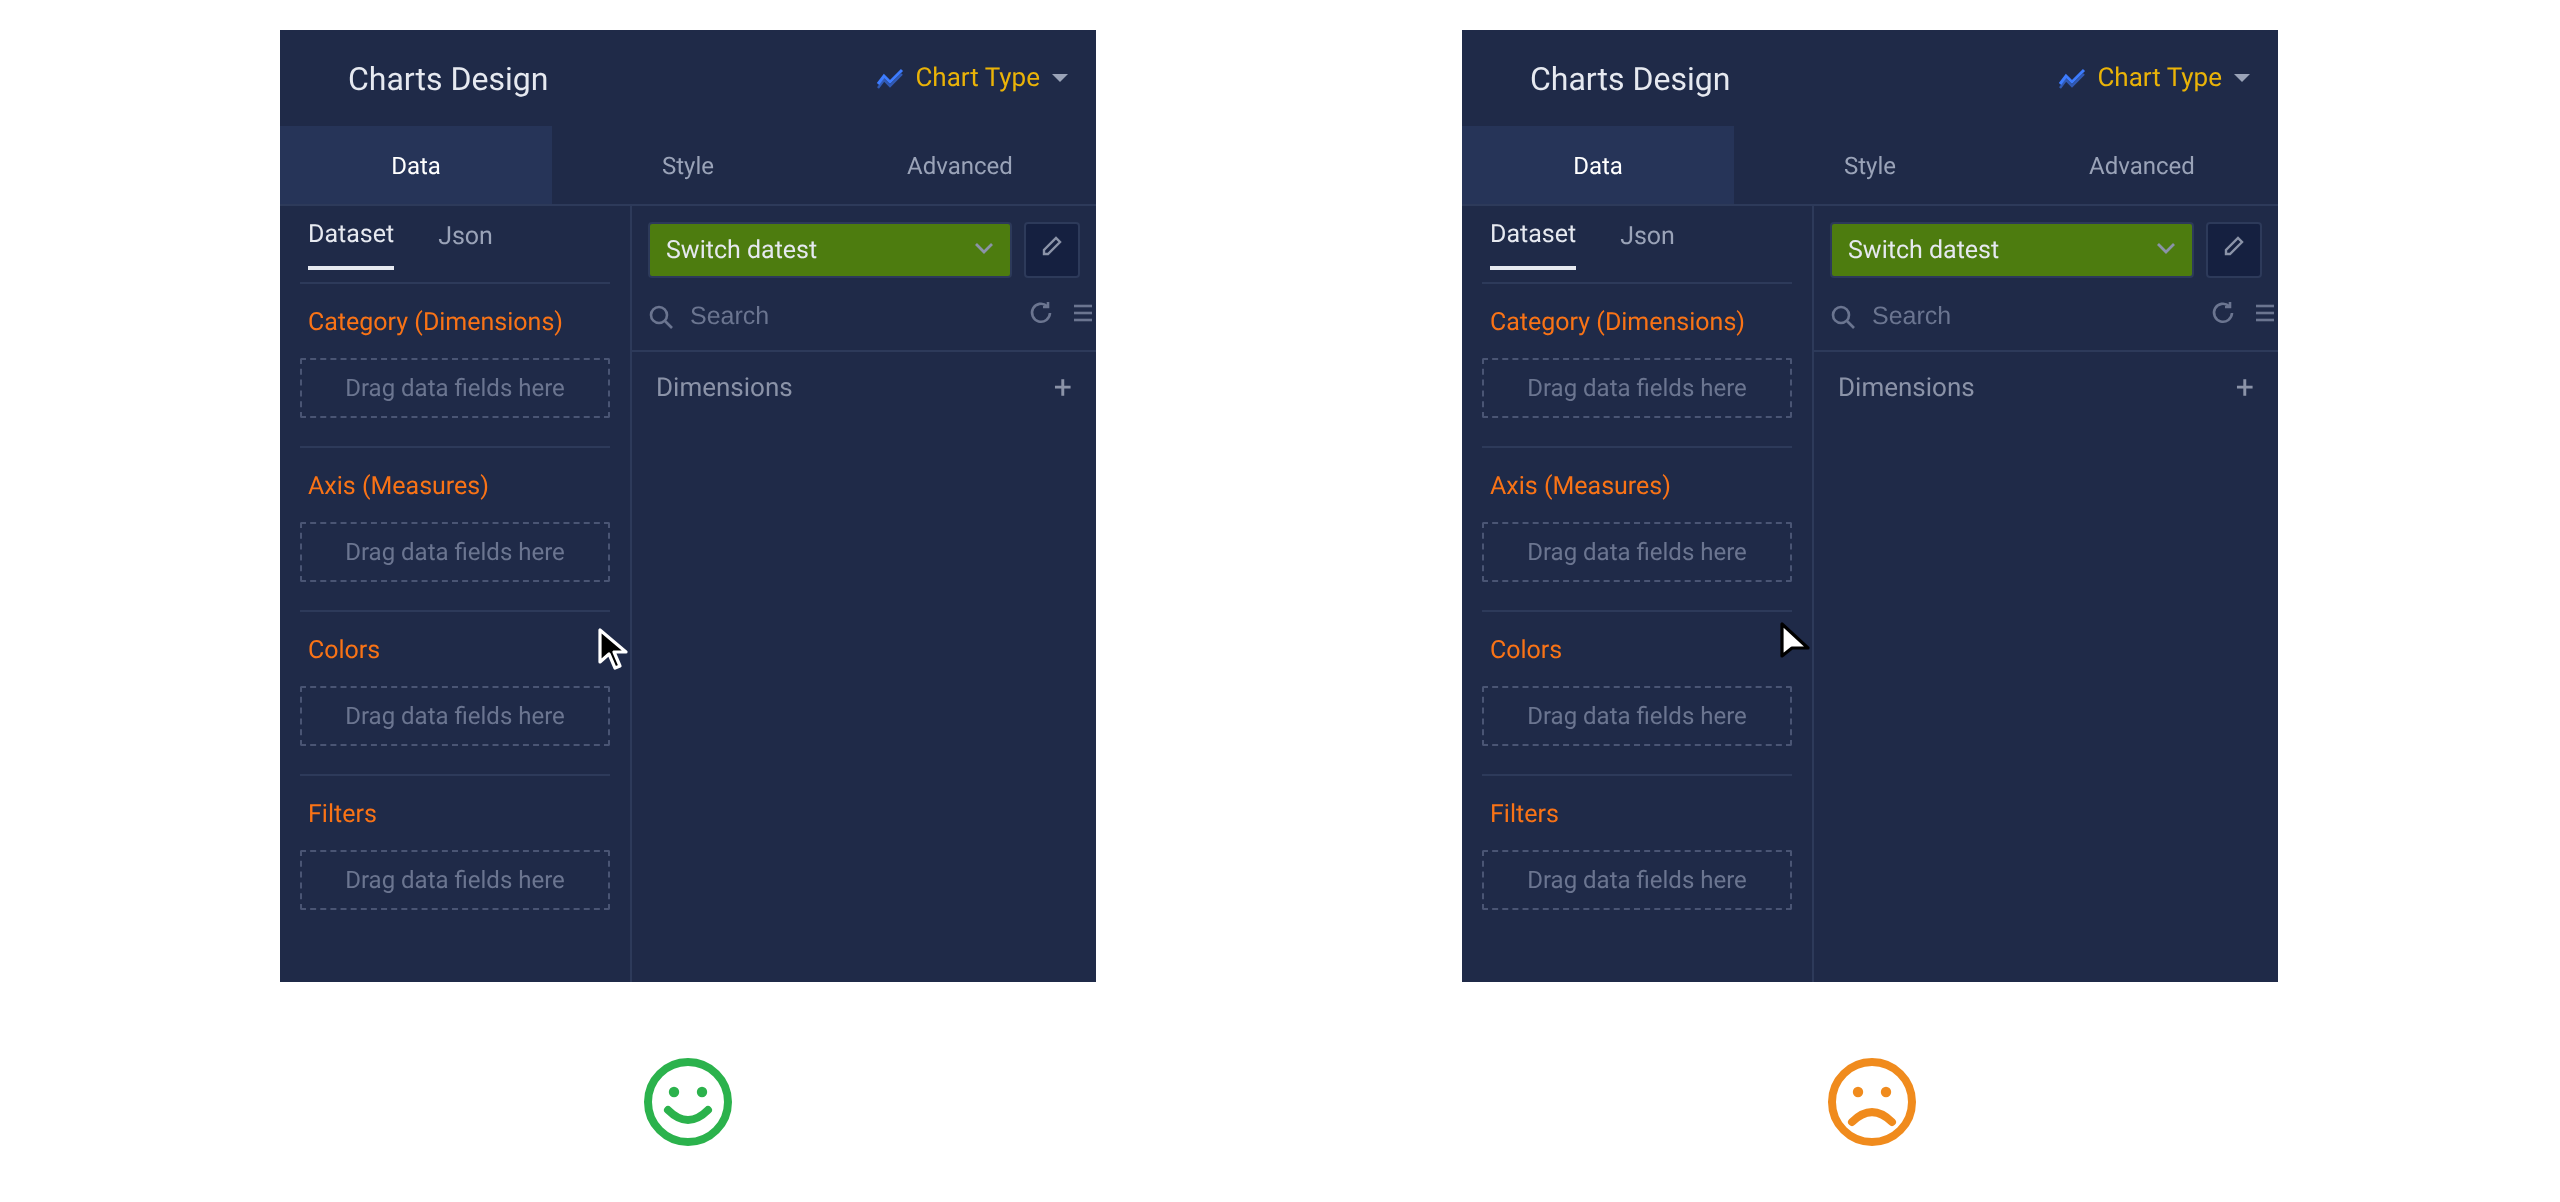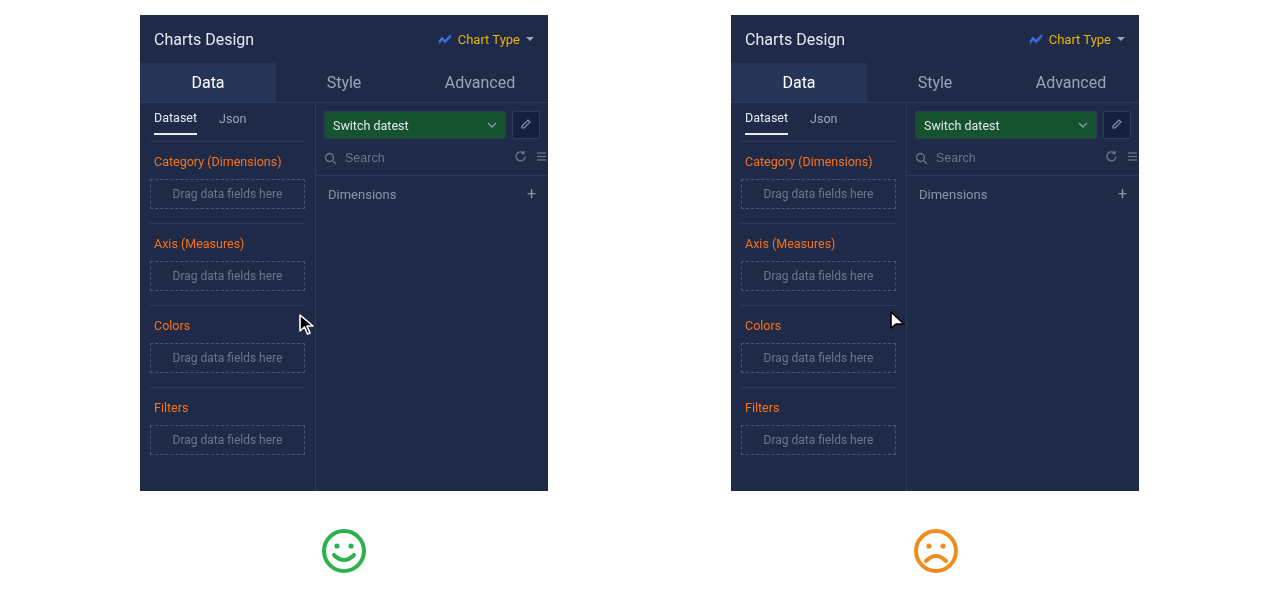--- a/index.html
+++ b/index.html
@@ -31,20 +31,21 @@
   .panel.left  { left: 140px; }
   .panel.right { left: 731px; }
 
   
   .hdr {
     display: flex;
     align-items: center;
     justify-content: space-between;
     height: 48px;
     padding: 0 14px;
+    margin-left: 20px;
   }
   .hdr-title {
     color: #e6e9f0;
     font-size: 16px;
     font-weight: 400;
   }
   .chart-type {
     display: flex;
     align-items: center;
     gap: 6px;
@@ -65,21 +66,21 @@
     display: flex;
     height: 40px;
     border-bottom: 1px solid #2d3a5a;
     box-sizing: border-box;
   }
   .tab {
     flex: 1;
     display: flex;
     align-items: center;
     justify-content: center;
-    font-size: 16px;
+    font-size: 12px;
     color: #9aa3b8;
     cursor: pointer;
   }
   .tab.active {
     background: #263458;
     color: #ffffff;
   }
 
   
   .body {
@@ -144,21 +145,21 @@
 
   
   .switch-row {
     display: flex;
     align-items: center;
     padding: 8px 8px 6px 8px;
     gap: 6px;
   }
   .select {
     flex: 1;
-    background: #14532d;
+    background: #4d7c0f;
     border: 1px solid #2d3a5a;
     height: 26px;
     border-radius: 2px;
     display: flex;
     align-items: center;
     justify-content: space-between;
     padding: 0 8px;
     color: #e6e9f0;
     font-size: 12.5px;
     cursor: pointer;

